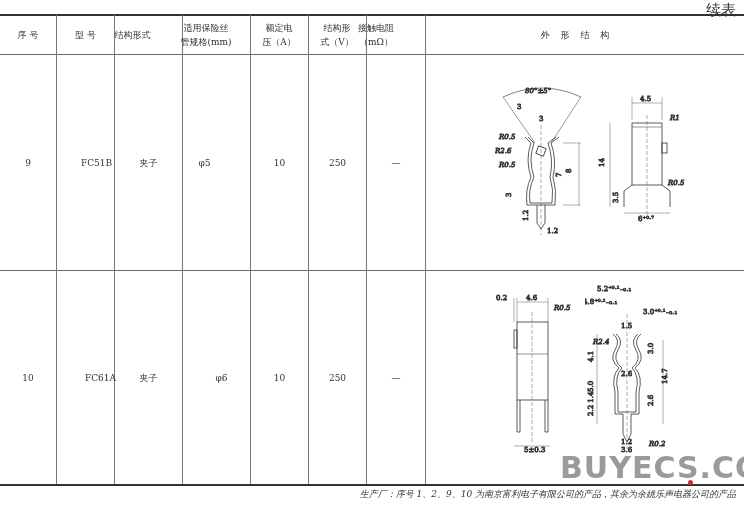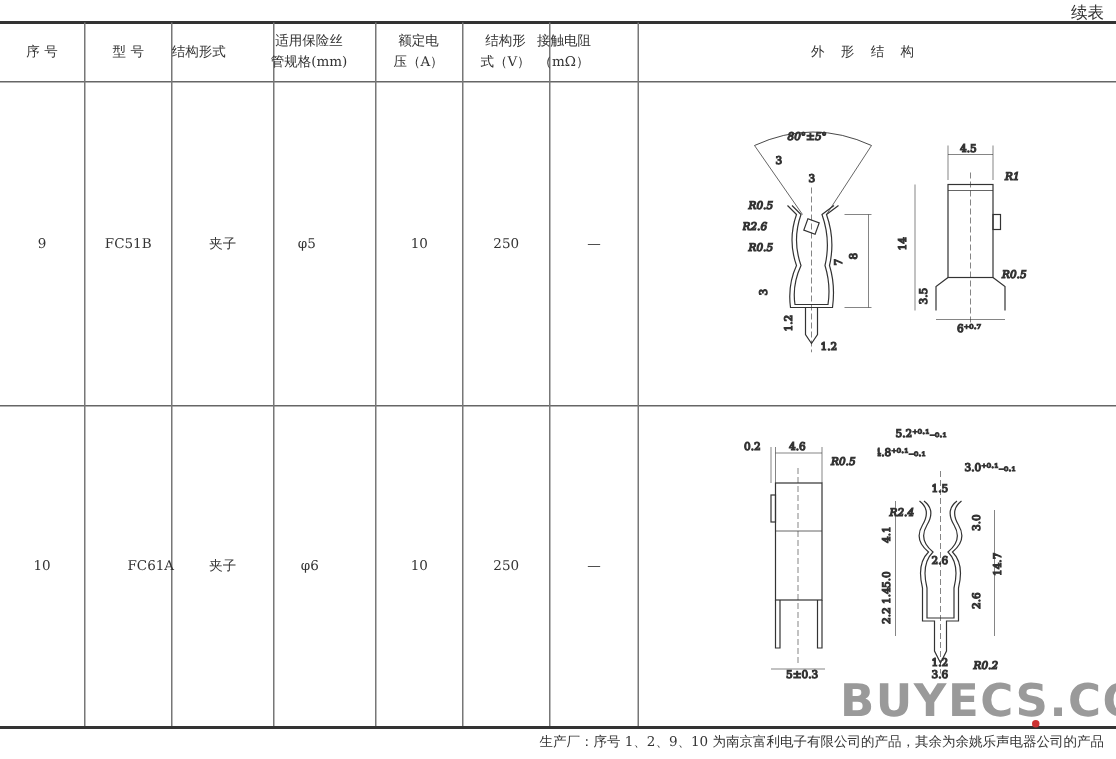--- a/index.html
+++ b/index.html
@@ -1,29 +1,29 @@
 <!DOCTYPE html>
 <html><head>
 <meta charset="utf-8">
 <style>
   html, body { margin: 0; padding: 0; background: #ffffff; }
   body { width: 744px; height: 506px; position: relative; overflow: hidden;
          font-family: "DejaVu Serif", "Liberation Serif", serif; color: #333; }
-  .continued { position: absolute; right: 8px; top: 1px; font-size: 11px; color: #333; margin-left: 40px; }
+  .continued { position: absolute; right: 8px; top: 1px; font-size: 15px; color: #333; margin-left: 40px; }
   .rule-top { position: absolute; left: 0; top: 14px; width: 744px; height: 1.5px; background: #333; }
   .rule-head { position: absolute; left: 0; top: 54px; width: 744px; height: 1px; background: #666; }
   .rule-mid { position: absolute; left: 0; top: 270px; width: 744px; height: 1px; background: #666; }
   .rule-bot { position: absolute; left: 0; top: 484px; width: 744px; height: 1.5px; background: #333; }
   .vline { position: absolute; top: 15px; height: 469px; width: 1px; background: #777; }
   .cell { position: absolute; display: flex; align-items: center; justify-content: center;
           text-align: center; font-size: 9px; line-height: 14px; color: #333; }
   .hdr { top: 15px; height: 39px; }
   .r9 { top: 55px; height: 215px; }
   .r10 { top: 271px; height: 213px; }
-  .footnote { position: absolute; right: 8px; top: 488px; font-size: 9px; color: #333; }
+  .footnote { position: absolute; right: 8px; top: 488px; font-size: 9px; color: #333; font-style: italic; }
   .watermark { position: absolute; left: 560px; top: 452px; font-family: "DejaVu Sans", sans-serif;
                font-weight: bold; font-size: 30px; color: #9a9a9a; letter-spacing: 1px;
                background: repeating-linear-gradient(0deg, transparent 0 3px, rgba(255,255,255,.5) 3px 4px);
                -webkit-background-clip: text; line-height: 32px; }
   .wm-dot { position: absolute; left: 688px; top: 480px; width: 5px; height: 5px; border-radius: 50%; background: #c33; }
   svg text { font-family: "DejaVu Serif", "Liberation Serif", serif; font-style: italic; font-size: 7px; fill: #333; }
   svg .n { font-style: normal; }
   svg { position: absolute; }
 </style>
 </head>
@@ -47,21 +47,21 @@
 <div class="cell hdr" style="left:0;width:56px">序 号</div>
 <div class="cell hdr" style="left:57px;width:57px">型 号</div>
 <div class="cell hdr" style="left:99px;width:67px">结构形式</div>
 <div class="cell hdr" style="left:180px;width:52px">适用保险丝管规格(mm)</div>
 <div class="cell hdr" style="left:262px;width:34px">额定电压（A）</div>
 <div class="cell hdr" style="left:320px;width:34px">结构形式（V）</div>
 <div class="cell hdr" style="left:358px;width:36px">接触电阻（mΩ）</div>
 <div class="cell hdr" style="left:418px;width:318px;letter-spacing:4px">外 形 结 构</div>
 
 <div class="cell r9" style="left:0;width:56px">9</div>
-<div class="cell r9" style="left:57px;width:57px">FC51B</div>
+<div class="cell r9" style="left:68px;width:57px">FC51B</div>
 <div class="cell r9" style="left:115px;width:67px">夹子</div>
 <div class="cell r9" style="left:171px;width:67px">φ5</div>
 <div class="cell r9" style="left:251px;width:57px">10</div>
 <div class="cell r9" style="left:309px;width:57px">250</div>
 <div class="cell r9" style="left:367px;width:58px">—</div>
 
 <svg style="left:495px;top:85px" width="95" height="150" viewBox="0 0 95 150" fill="none" stroke="#333" stroke-width="0.8">
   <path d="M8 12 Q47 -6 86 12" stroke-width="0.6"></path>
   <line x1="8" y1="12" x2="40" y2="58" stroke-width="0.5"></line>
   <line x1="86" y1="12" x2="56" y2="58" stroke-width="0.5"></line>
@@ -101,21 +101,21 @@
   <line x1="20" y1="28" x2="20" y2="112" stroke-width="0.4"></line>
   <text x="14" y="72" class="n" transform="rotate(-90 14 72)">14</text>
   <text x="28" y="108" class="n" transform="rotate(-90 28 108)">3.5</text>
   <line x1="34" y1="118" x2="80" y2="118" stroke-width="0.4"></line>
   <text x="48" y="126" class="n">6⁺⁰·⁷</text>
 </svg>
 
 <div class="cell r10" style="left:0;width:56px">10</div>
 <div class="cell r10" style="left:72px;width:57px">FC61A</div>
 <div class="cell r10" style="left:115px;width:67px">夹子</div>
-<div class="cell r10" style="left:173px;width:67px">φ6</div>
+<div class="cell r10" style="left:188px;width:67px">φ6</div>
 <div class="cell r10" style="left:251px;width:57px">10</div>
 <div class="cell r10" style="left:309px;width:57px">250</div>
 <div class="cell r10" style="left:367px;width:58px">—</div>
 
 <svg style="left:490px;top:292px" width="90" height="165" viewBox="0 0 90 165" fill="none" stroke="#333" stroke-width="0.8">
   <line x1="24" y1="6" x2="24" y2="30" stroke-width="0.4"></line>
   <line x1="27" y1="6" x2="27" y2="30" stroke-width="0.4"></line>
   <line x1="58" y1="6" x2="58" y2="30" stroke-width="0.4"></line>
   <line x1="27" y1="10" x2="58" y2="10" stroke-width="0.4"></line>
   <text x="6" y="8" class="n">0.2</text>

